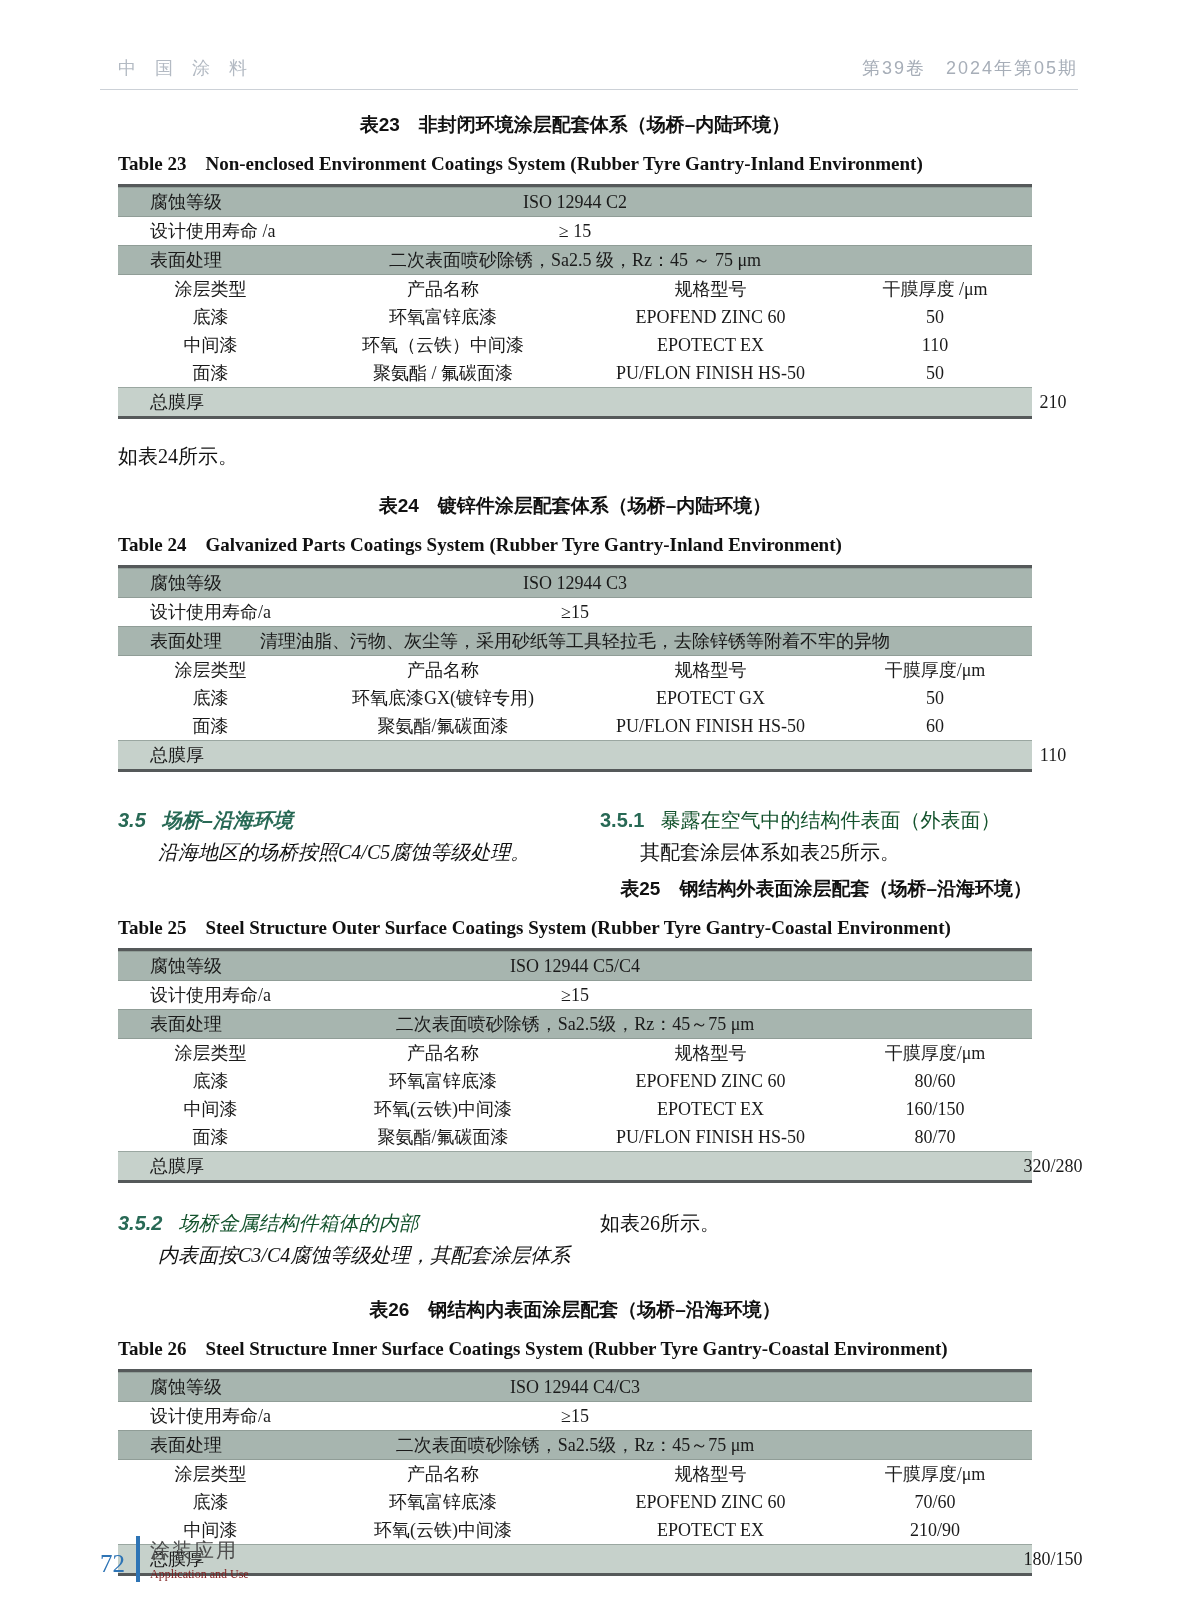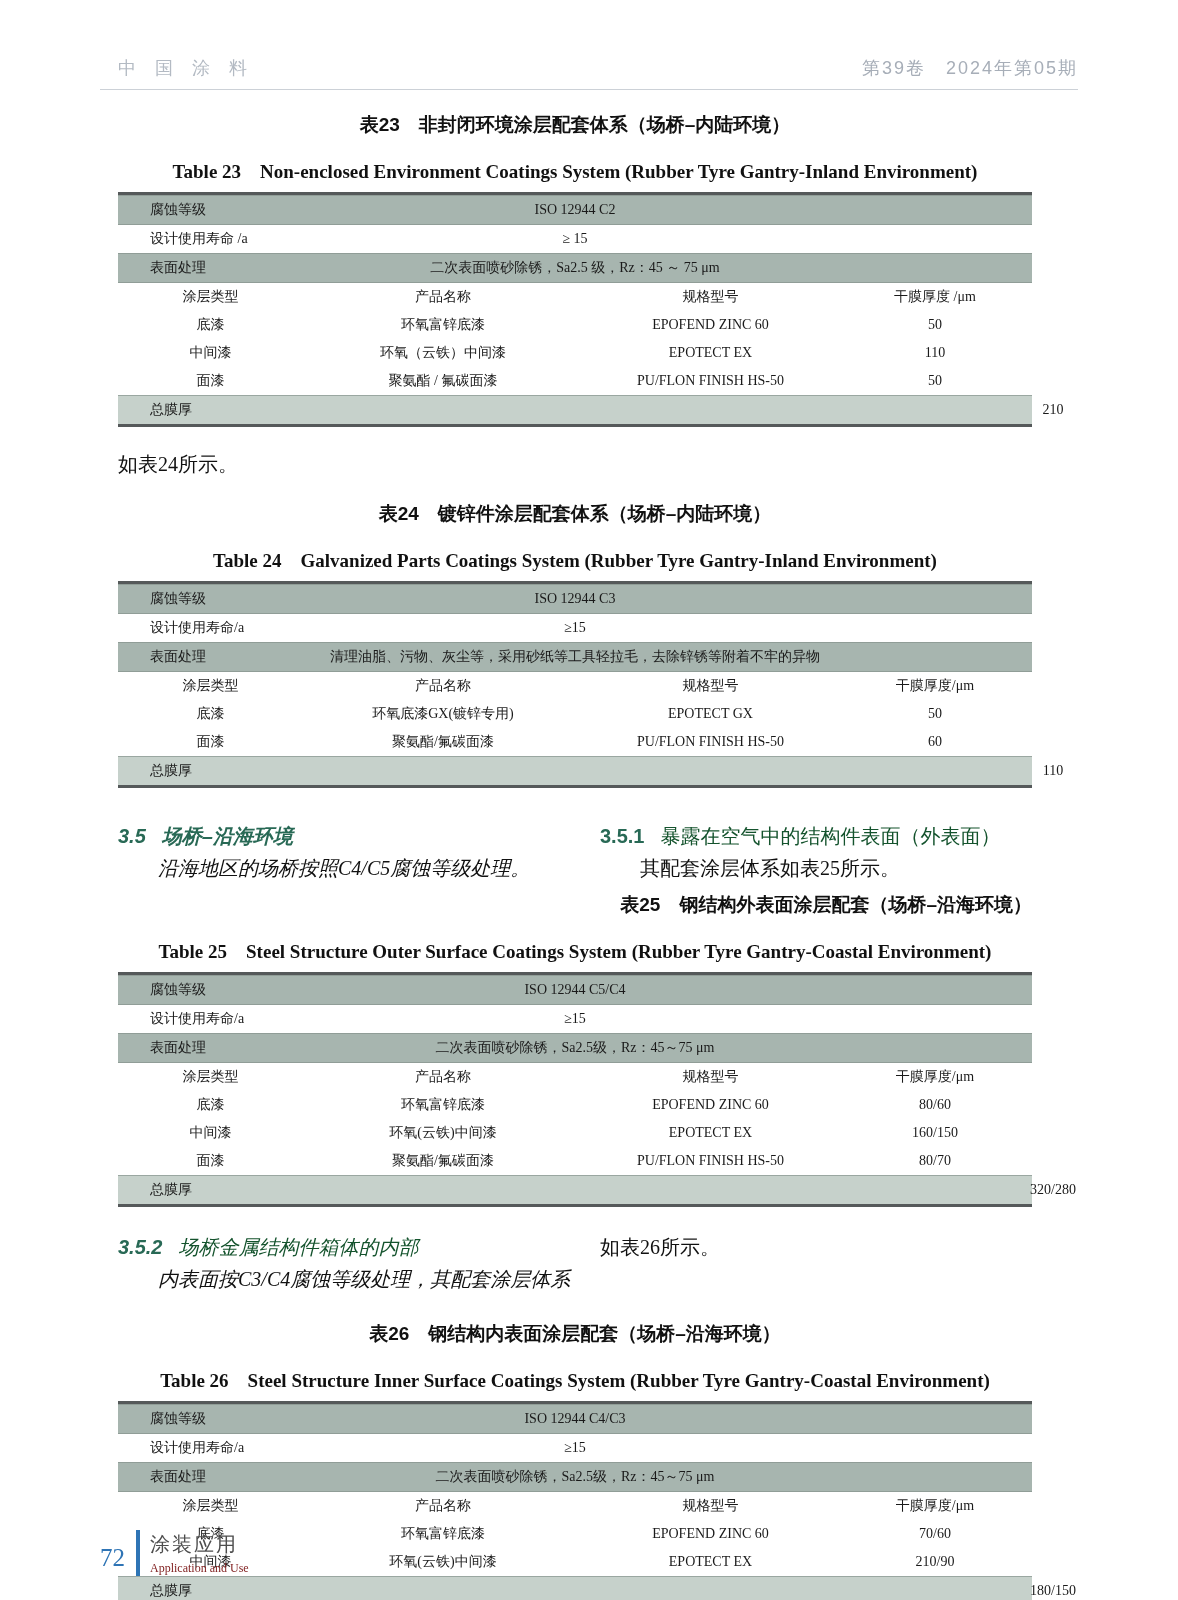--- a/index.html
+++ b/index.html
@@ -24,34 +24,34 @@
   .issue-info{font-size:18px;color:#a7aeb8;letter-spacing:2px;}
   
   .content{margin:0 146px 0 118px;}
   
   .tbl-title-cn{
     margin-top:22px;text-align:center;
     font-family:"Liberation Sans","DejaVu Sans",sans-serif;
     font-weight:bold;font-size:19px;color:#111;
   }
   .tbl-title-en{
-    margin-top:21px;text-align:center;
+    margin-top:13px;
     font-weight:bold;font-size:19px;color:#111;
   }
   .tbl{
     margin-top:7px;
     border-top:3px solid #55595a;
     border-bottom:3px solid #55595a;
   }
   .trow{
     position:relative;
     display:grid;
     grid-template-columns:185px 280px 255px 194px;
     height:28px;line-height:28px;
-    font-size:14px;
+    font-size:18px;
   }
   .trow.shade-dark{background:var(--shade-dark,#a7b5af);border-top:1px solid #909d97;border-bottom:1px solid #909d97;}
   .trow.shade-light{background:var(--shade-light,#c6d1cb);border-top:1px solid #9aa7a1;}
   .trow .tcell{text-align:center;white-space:nowrap;}
   .trow.kv .rlabel,.trow.total .rlabel{
     position:absolute;left:32px;top:0;white-space:nowrap;
   }
   .trow.kv .rvalue{
     position:absolute;left:0;right:0;top:0;text-align:center;white-space:nowrap;
   }
@@ -76,21 +76,21 @@
   }
   .sect-title-dark{color:#14532d;}
   .sect-body{
     font-size:20px;line-height:32px;color:#111;
     text-indent:2em;white-space:nowrap;overflow:visible;
   }
   .sect-body.no-indent{text-indent:0;}
   .mt-sm{margin-top:24px;}
   
   .page-footer{
-    position:absolute;left:100px;bottom:24px;
+    position:absolute;left:100px;bottom:18px;
     display:flex;align-items:center;justify-content:flex-end;
   }
   .page-number{
     font-size:25px;color:var(--blue,#2e74b5);
     font-family:"Liberation Serif","DejaVu Serif",serif;
     margin-right:11px;padding-top:10px;
   }
   .footer-bar{width:4px;height:46px;background:var(--blue,#2e74b5);margin-right:10px;}
   .footer-col .col-cn{
     font-family:"Liberation Sans","DejaVu Sans",sans-serif;

